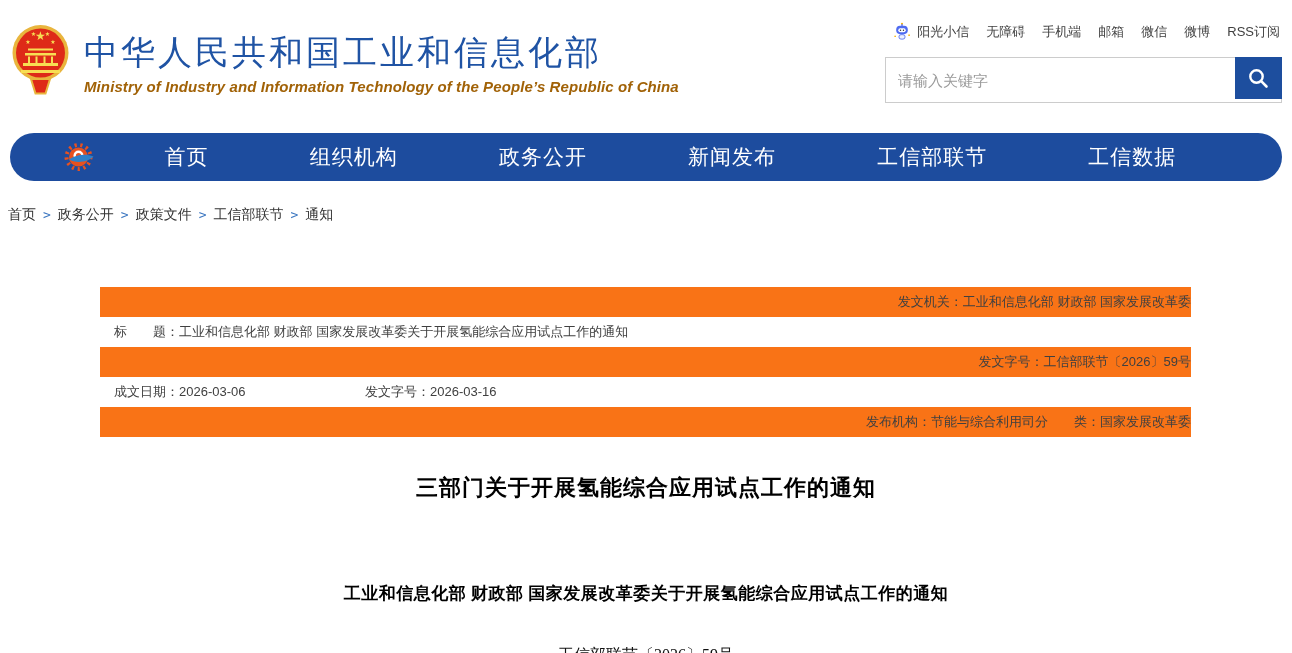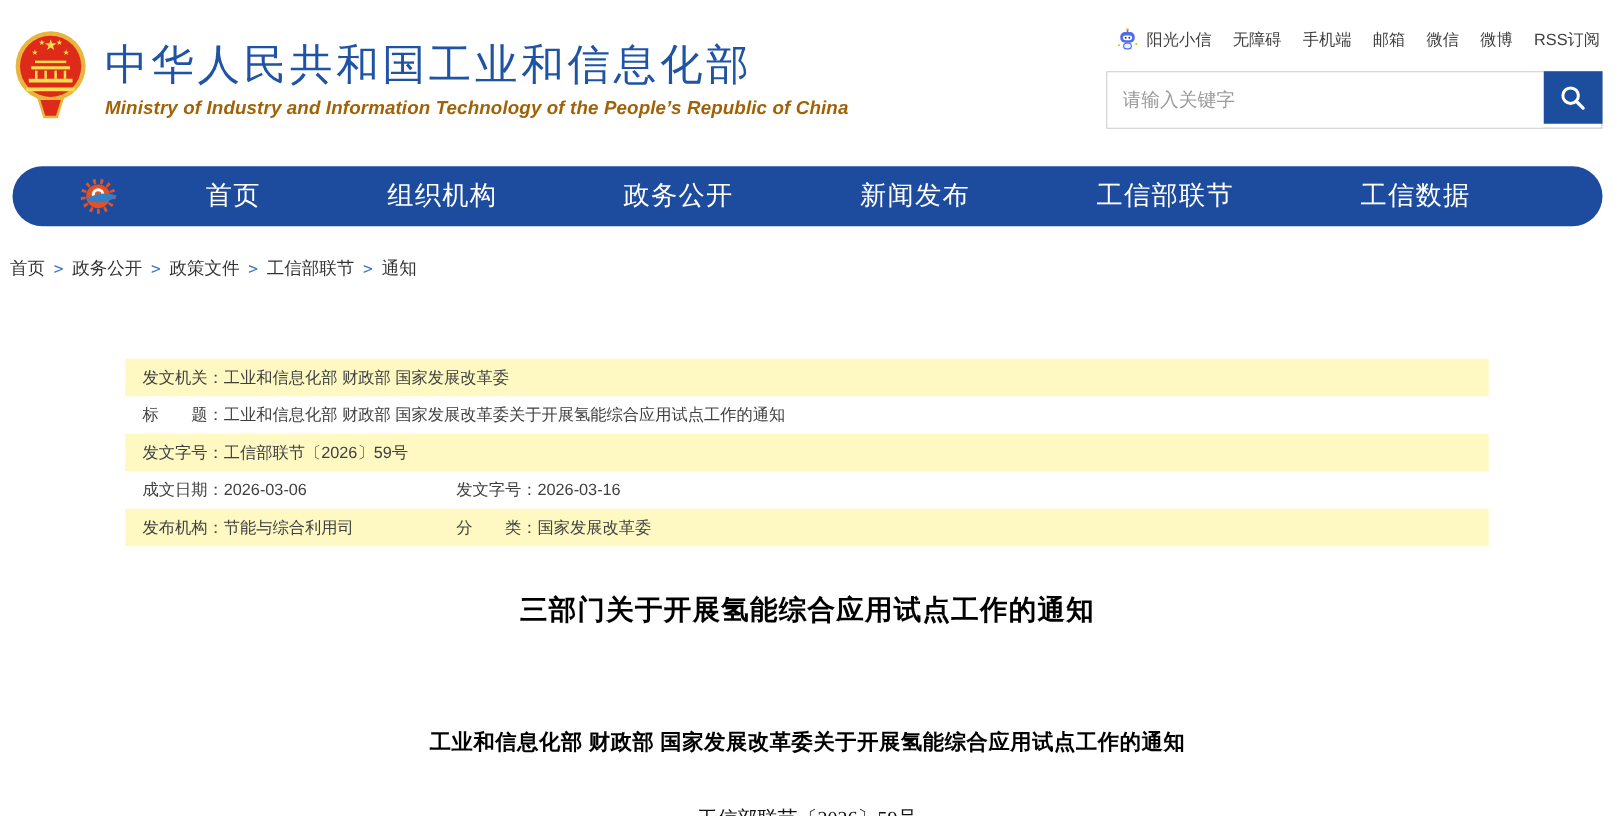--- a/index.html
+++ b/index.html
@@ -47,21 +47,21 @@
   .nav-items { flex:1; display:flex; justify-content:space-around; align-items:center; }
   .nav-item { color:#fff; font-size:21px; letter-spacing:1px; line-height:48px; }
 
   
   .breadcrumb { margin:25px 0 0 8px; font-size:14px; color:#333; }
   .breadcrumb .sep { color:#3b76c0; margin:0 7px; font-family:"DejaVu Sans Mono", monospace; font-size:13px; }
 
   
   .meta { width:1091px; margin:63px 0 0 100px; font-size:13px; color:#404040; }
   .meta-row { height:30px; line-height:30px; padding-left:14px; white-space:nowrap; overflow:hidden; }
-  .meta-row.gray { background:#fef9c3; }
+  .meta-row.gray { background:#f97316;text-align:right; }
   .cell1 { display:inline-block; width:251px; }
 
   
   .doc-title {
     margin-top:36px; text-align:center; font-size:22px; font-weight:bold; color:#000;
     letter-spacing:1px; font-family:"Liberation Sans", sans-serif;
   }
   .doc-subtitle {
     margin-top:79px; text-align:center; font-size:17px; font-weight:bold; color:#000;
     font-family:"Liberation Serif","DejaVu Serif", serif; letter-spacing:0.5px;

